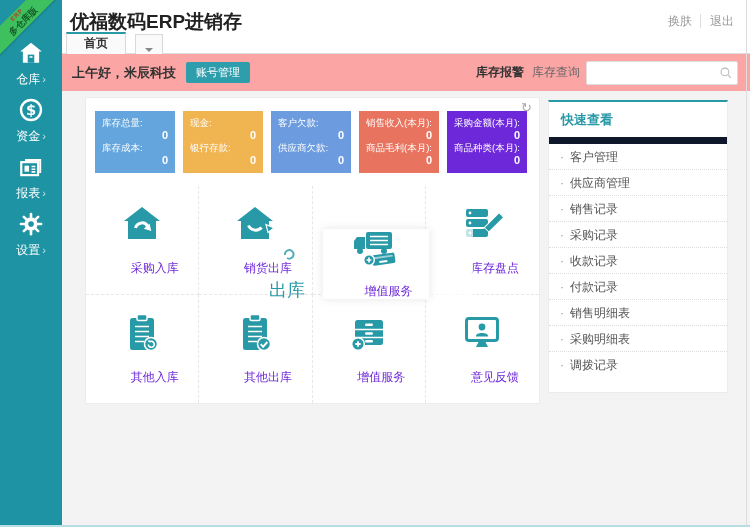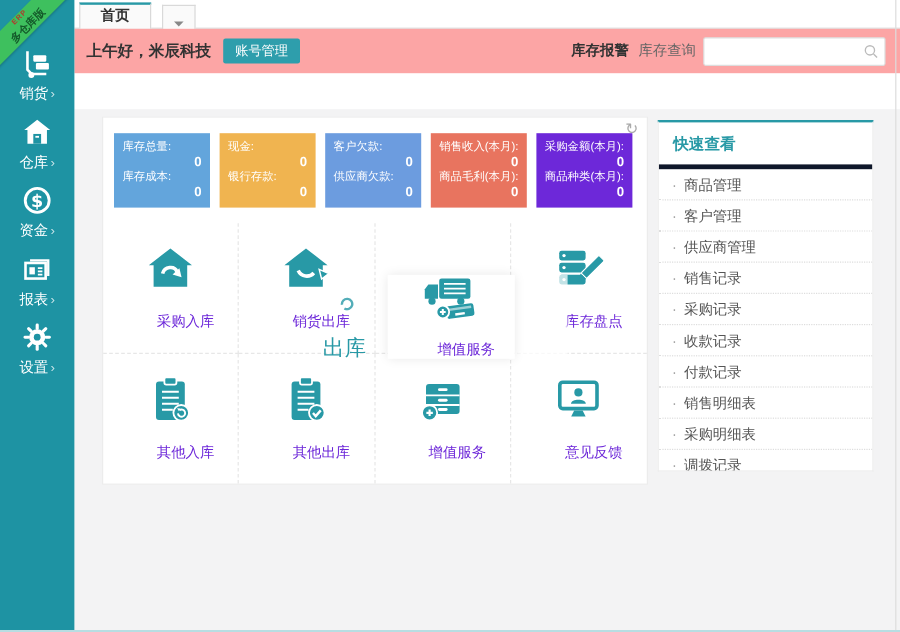--- a/index.html
+++ b/index.html
@@ -72,51 +72,40 @@
   .float-tile { position:absolute; left:237px; top:131px; width:106px; height:70px; background:#fff;
                 box-shadow:0 0 9px rgba(0,0,0,.10); display:flex; flex-direction:column; align-items:center;
                 justify-content:center; z-index:3; cursor:pointer; }
   .float-tile .clabel { margin-top:3px; }
   .wash { position:absolute; left:345px; top:131px; width:42px; height:70px; background:rgba(255,255,255,.72); z-index:2; }
   .artifact-text { position:absolute; left:183px; top:180px; font-size:18px; color:#2899A6; z-index:2; }
   .artifact-spinner { position:absolute; left:197px; top:148px; z-index:2; }
 
   .quick { position:absolute; left:486px; top:9px; width:180px; height:293px; background:#fff;
            border:1px solid #ececec; border-top:2px solid #2899A6; overflow:hidden; }
-  .quick-title { font-size:13px; font-weight:bold; color:#2899A6; padding:9px 12px 8px; border-bottom:4px solid #0f172a; }
+  .quick-title { font-size:13px; font-weight:bold; color:#2899A6; padding:9px 12px 8px; border-bottom:7px solid #0f172a; }
   .quick ul { list-style:none; }
   .quick li { font-size:12px; color:#555; line-height:14px; padding:5.5px 10px 5.5px 21px;
               border-bottom:1px dotted #ddd; position:relative; cursor:pointer; }
   .quick li::before { content:"·"; position:absolute; left:11px; color:#999; }
   .quick li:last-child { border-bottom:none; }
 </style>
 </head>
 <body>
 
 <div class="page">
 
   <aside class="sidebar">
     <div class="ribbon">
       <div class="ribbon-erp">ERP</div>
       <div class="ribbon-label">多仓库版</div>
     </div>
     <nav class="side-nav">
 
 
-      <div class="side-item">
-        <span class="sicon">
-          <svg width="26" height="26" viewBox="0 0 24 24">
-              <path d="M4.5 2.5v14.2l3.2 3.3H19" fill="none" stroke="#fff" stroke-width="2"></path>
-              <rect x="9" y="5.5" width="10" height="5" rx="0.8" fill="#fff"></rect>
-              <rect x="11" y="11.5" width="10" height="5" rx="0.8" fill="#fff"></rect>
-              <circle cx="7.5" cy="20.8" r="2.3" fill="#fff"></circle>
-            </svg>
-        </span>
-        <span class="slabel"><span>销货</span><i class="arr">›</i></span>
-      </div>
 
       <div class="side-item">
         <span class="sicon">
           <svg width="26" height="26" viewBox="0 0 24 24">
               <path d="M12 2.5 22 10.5h-2.5V21h-15V10.5H2Z" fill="#fff"></path>
               <rect x="9" y="13.5" width="6" height="7.5" fill="#1E93A3"></rect>
               <rect x="10.6" y="15" width="2.8" height="1.4" fill="#fff"></rect>
             </svg>
         </span>
         <span class="slabel"><span>仓库</span><i class="arr">›</i></span>
@@ -162,20 +151,26 @@
             </svg>
         </span>
         <span class="slabel"><span>设置</span><i class="arr">›</i></span>
       </div>
 
     </nav>
   </aside>
 
   <div class="main">
 
+    <div class="titlebar">
+      <div class="title">优福数码ERP进销存</div>
+      <div class="top-links">
+        <a>换肤</a><a class="sep">退出</a>
+      </div>
+    </div>
 
     <div class="tabstrip">
       <div class="tab"><span>首页</span></div>
       <div class="tab mini"><span class="caret"></span></div>
     </div>
 
     <div class="welcome">
       <span class="greet">上午好，米辰科技</span>
       <button class="acct">账号管理</button>
       <div class="inv-tools">
@@ -352,21 +347,20 @@
                 <path d="M15.6 32h4.8M18 29.6v4.8" stroke="#fff" stroke-width="1.7"></path>
               </svg>
           </div>
           <div class="clabel">增值服务</div>
         </div>
       </section>
 
       <aside class="quick">
         <div class="quick-title">快速查看</div>
         <ul>
-          <li>商品管理</li>
           <li>客户管理</li>
           <li>供应商管理</li>
           <li>销售记录</li>
           <li>采购记录</li>
           <li>收款记录</li>
           <li>付款记录</li>
           <li>销售明细表</li>
           <li>采购明细表</li>
           <li>调拨记录</li>
         </ul>

